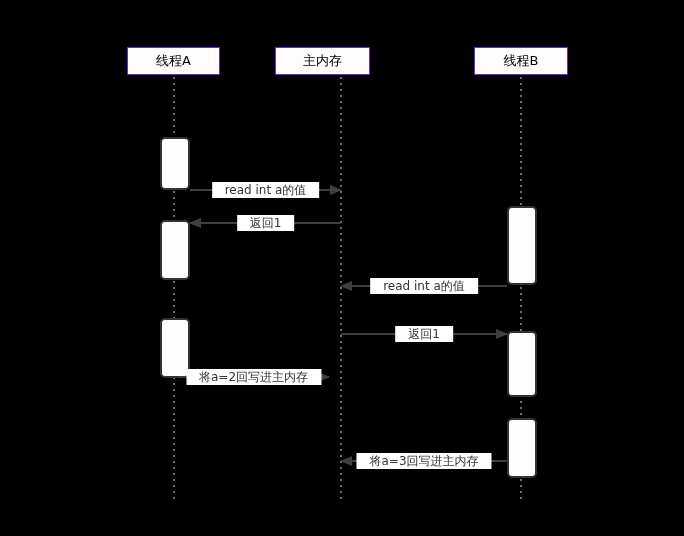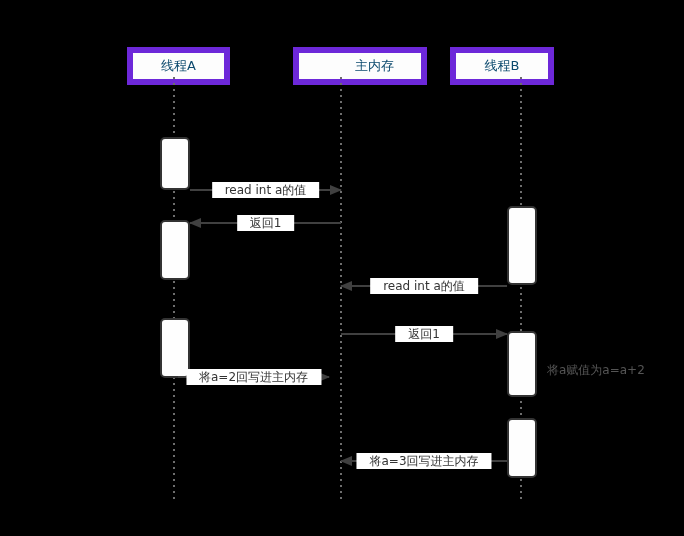--- a/index.html
+++ b/index.html
@@ -3,26 +3,26 @@
 <meta charset="utf-8">
 <style>
   html,body{margin:0;padding:0;background:#000;}
   #stage{
     position:relative; width:684px; height:536px; background:#000;
     font-family:"DejaVu Sans","Liberation Sans",sans-serif; overflow:hidden;
   }
   
   .actor{
     position:absolute; top:47px; height:26px; background:#fdfdfd;
-    border:6px solid #6d28d9; color:#0c4a6e; font-size:13px;
+    border:1px solid #6d28d9; color:#000000; font-size:13px;
     display:flex; align-items:center; justify-content:center;
   }
   #actor-a{left:127px; width:91px;}
-  #actor-m{left:293px; width:93px;padding-left:29px;}
-  #actor-b{left:450px; width:92px;}
+  #actor-m{left:275px; width:93px;}
+  #actor-b{left:474px; width:92px;}
   
   .lifeline{
     position:absolute; top:77px; height:426px; width:2px;
     background:repeating-linear-gradient(to bottom,#6e6e6e 0 2px,transparent 2px 6px);
   }
   #life-a{left:173px;} #life-m{left:340px;} #life-b{left:520px;}
   
   .activation{
     position:absolute; width:26px; background:#fefefe;
     border:2px solid #333; border-radius:5px;
@@ -117,15 +117,14 @@
     <div class="head-r"></div>
     <span class="lbl">将a=2回写进主内存</span>
   </div>
 
   <div class="msg" id="msg-6">
     <div class="line"></div>
     <div class="head-l"></div>
     <span class="lbl">将a=3回写进主内存</span>
   </div>
 
-  <div class="note" id="note-b">将a赋值为a=a+2</div>
 
 </div>
 
 </body></html>

